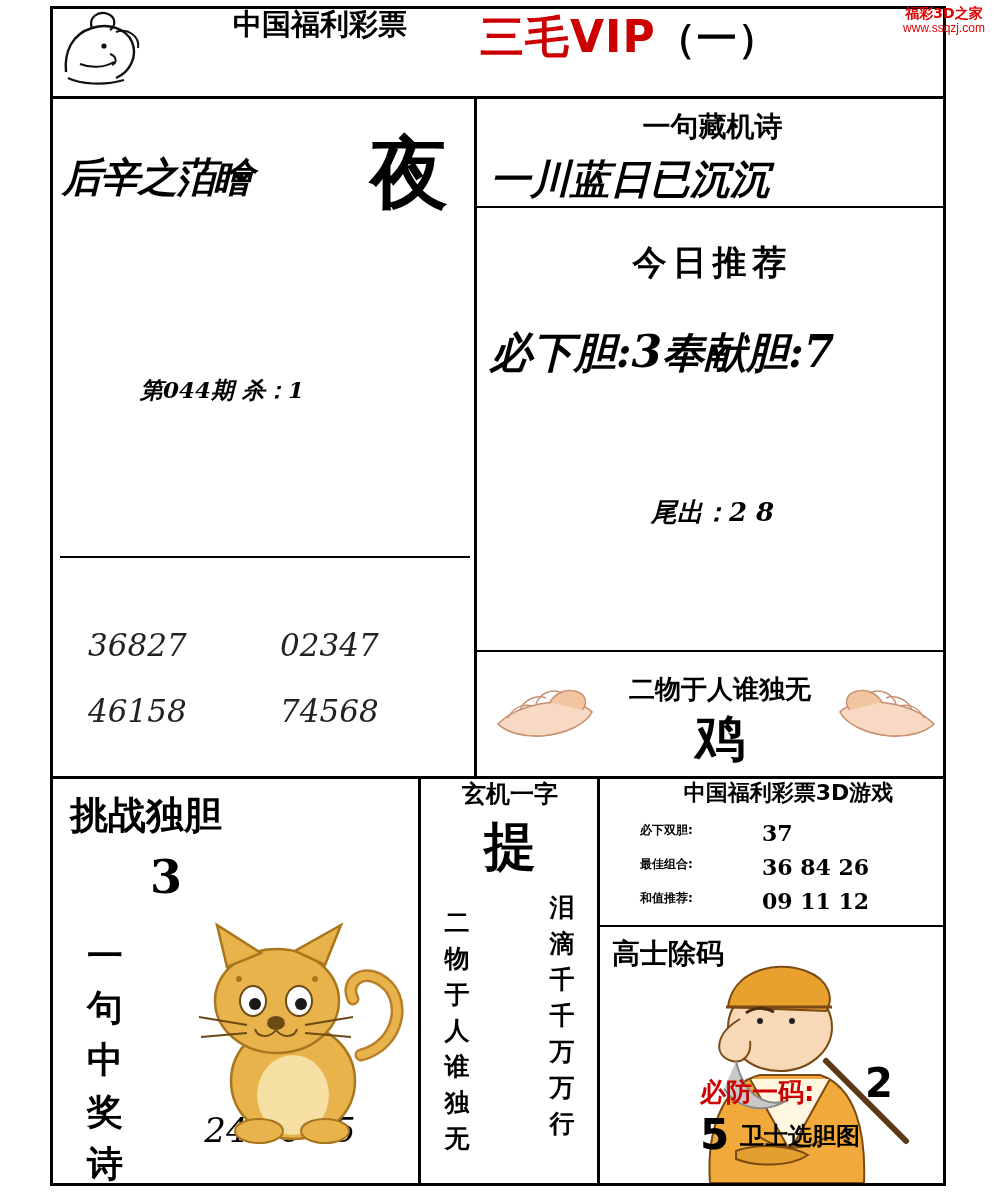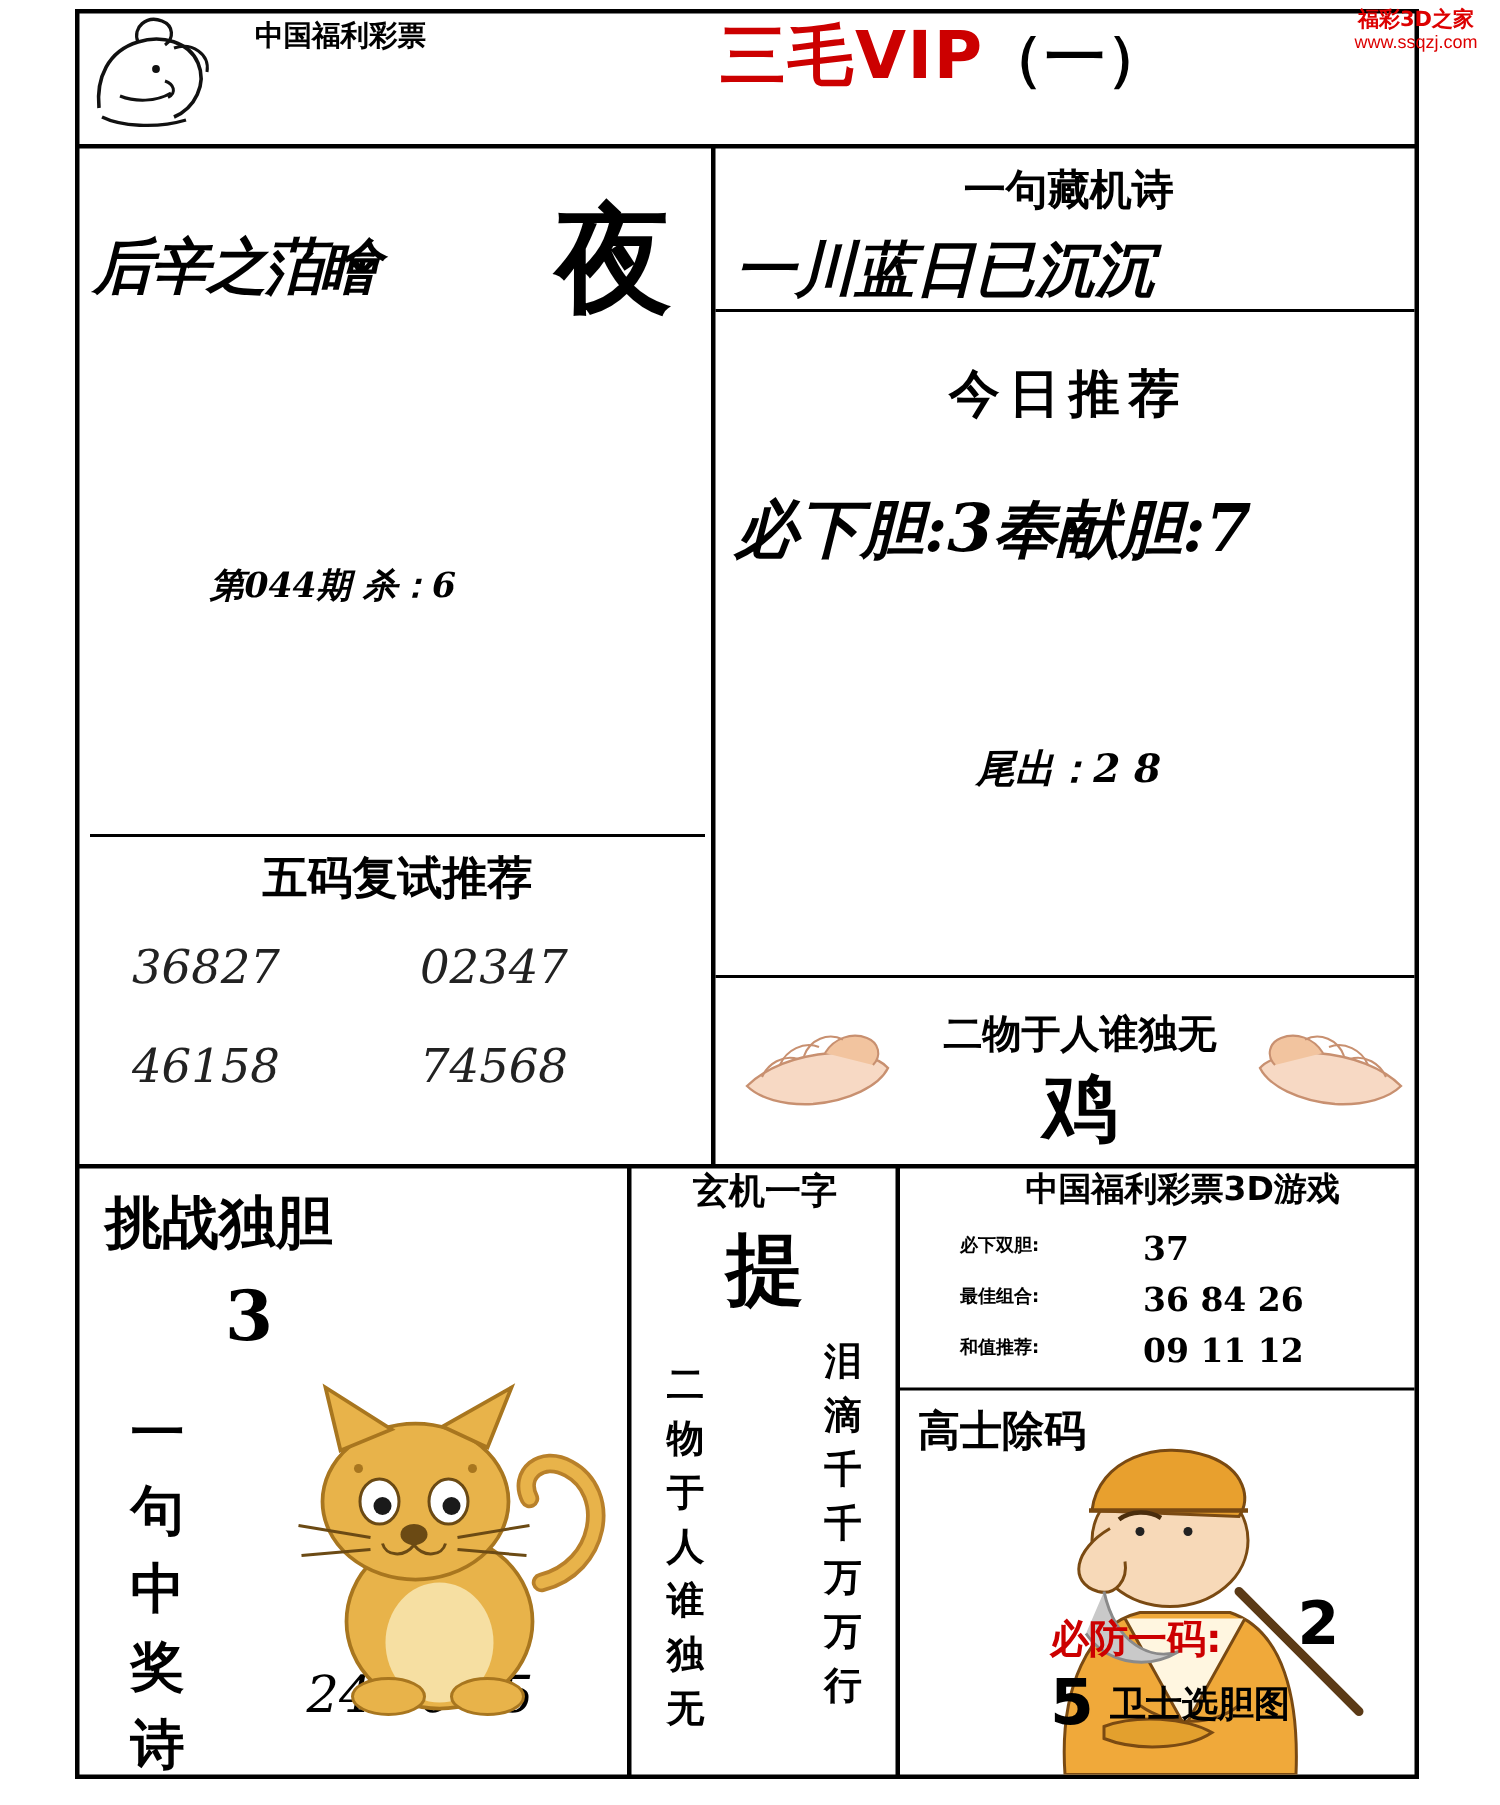--- a/index.html
+++ b/index.html
@@ -2,22 +2,22 @@
 <html><head>
 <meta charset="utf-8">
 <style>
   html,body{margin:0;padding:0;background:#fff;}
   body{font-family:"Liberation Sans","DejaVu Sans",sans-serif;}
   #page{position:relative;width:1000px;height:1203px;background:#fff;overflow:hidden;}
 
   
   .ln{position:absolute;background:#000;}
   #logo-baby{position:absolute;left:46px;top:2px;width:110px;height:86px;}
-  #cn-title{position:absolute;left:170px;top:4px;width:300px;text-align:left;
-            font-family:"DejaVu Sans",sans-serif;font-weight:bold;font-size:19px;color:#000;line-height:40px;}
+  #cn-title{position:absolute;left:170px;top:4px;width:300px;text-align:center;
+            font-family:"DejaVu Sans",sans-serif;font-weight:bold;font-size:29px;color:#000;line-height:40px;}
   #cn-title2{position:absolute;left:170px;top:44px;width:300px;text-align:left;
             font-family:"DejaVu Sans",sans-serif;font-weight:bold;font-size:27px;color:#000;}
   #vip-title{position:absolute;left:480px;top:8px;width:400px;font-size:44px;font-weight:bold;
              font-family:"DejaVu Sans",sans-serif;color:#c00;letter-spacing:1px;}
   #vip-title .blk{color:#000;font-size:40px;}
   #watermark{position:absolute;left:890px;top:6px;width:108px;text-align:center;line-height:15px;}
   #watermark .w1{color:#d00;font-weight:bold;font-size:14px;font-family:"DejaVu Sans",sans-serif;}
   #watermark .w2{color:#d00;font-size:12px;font-family:"Liberation Sans",sans-serif;}
 
   
@@ -116,25 +116,22 @@
   <div id="vip-title" class="ch">
     <span>三毛VIP</span><span class="blk">（一）</span>
   </div>
   <div id="watermark">
     <div class="w1">福彩3D之家</div>
     <div class="w2">www.ssqzj.com</div>
   </div>
 
   <div id="expert-poem" class="ch">后辛之萡瞺</div>
   <div id="expert-big" class="ch">夜</div>
-  <div id="issue-line" class="ch">第044期  杀：6</div>
-
-  <div id="five-title" class="ch">
-    <span>五码复试推荐</span>
-  </div>
+  <div id="issue-line" class="ch">第044期  杀：1</div>
+
   <div class="num-cell" style="left:88px;top:627px;">36827</div>
   <div class="num-cell" style="left:280px;top:627px;">02347</div>
   <div class="num-cell" style="left:88px;top:693px;text-align:center;">46158</div>
   <div class="num-cell" style="left:280px;top:693px;">74568</div>
 
   <div id="poem-title" class="ch">一句藏机诗</div>
   <div id="poem-text" class="ch">一川蓝日已沉沉</div>
   <div id="today-rec" class="ch">今日推荐</div>
   <div id="dan-line" class="ch">
     <span>必下胆:</span><span class="v">3</span><span>奉献胆:</span><span class="v">7</span>

